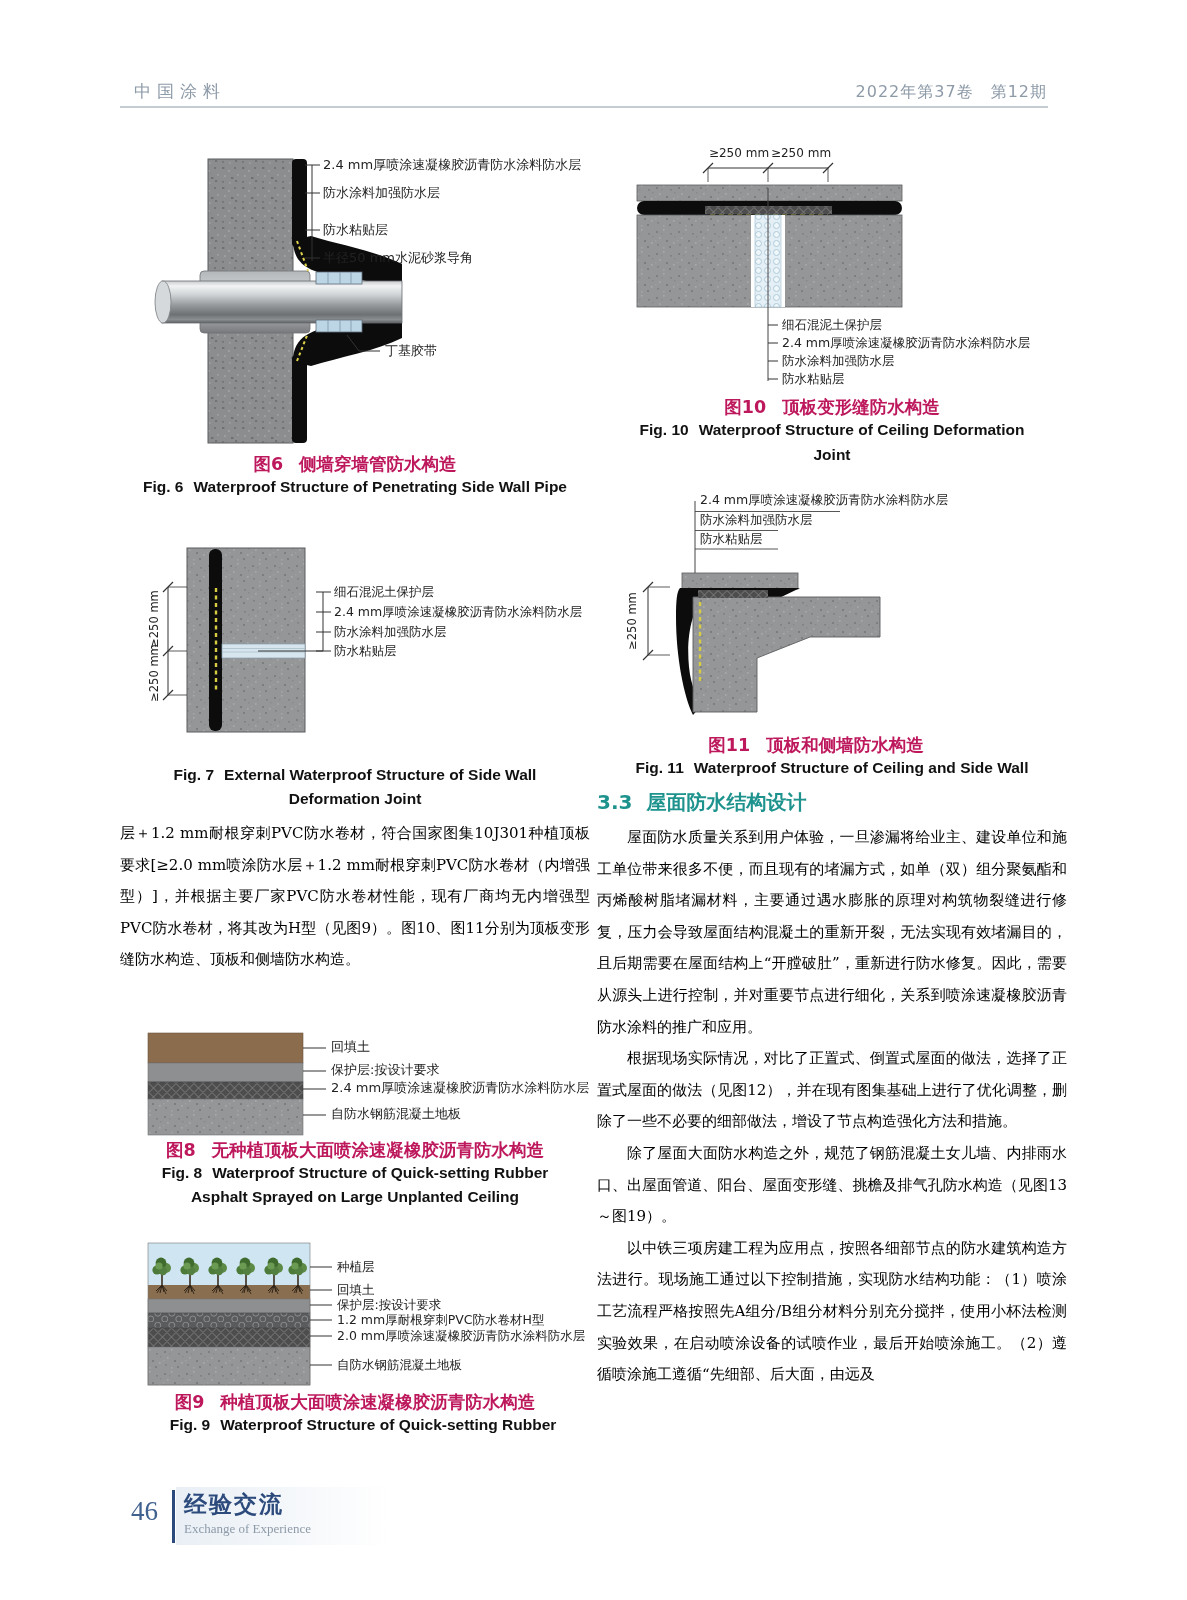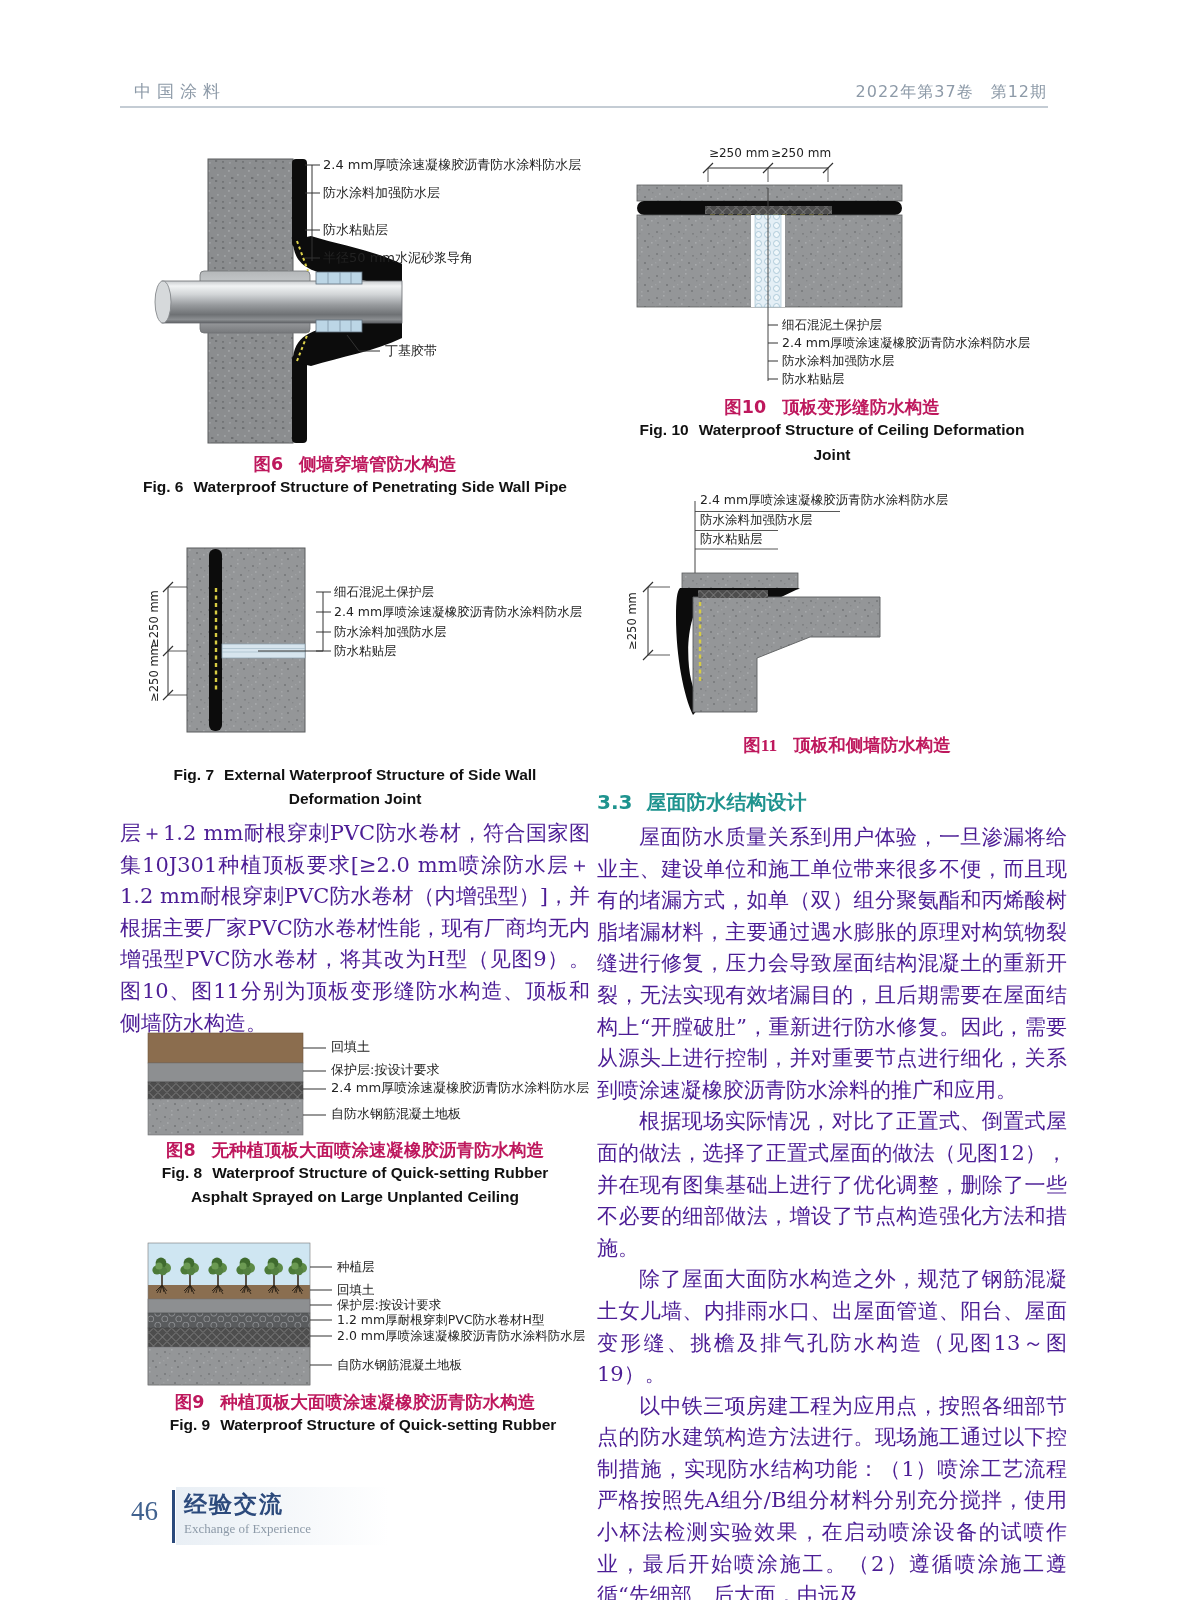--- a/index.html
+++ b/index.html
@@ -18,22 +18,22 @@
   .rot{position:absolute;transform:rotate(-90deg);transform-origin:center;font-size:11.5px;
        color:#222;width:62px;text-align:center;white-space:nowrap;}
   .dim{position:absolute;font-size:12px;color:#222;white-space:nowrap;}
   
   .capzh{position:absolute;width:470px;text-align:center;font-weight:bold;font-size:17.5px;color:#be185d;}
   .capzh .gap{display:inline-block;width:16px;}
   .capen{position:absolute;width:470px;text-align:center;font-weight:bold;font-size:15.5px;color:#111;
          font-family:Liberation Sans, sans-serif;}
   .capen .gap{display:inline-block;width:10px;}
   
-  .bodytext{position:absolute;width:470px;font-size:21px;line-height:31.6px;text-align:justify;
-            color:#4c1d95;font-family:"DejaVu Serif","Liberation Serif",serif;}
+  .bodytext{position:absolute;width:470px;font-size:15px;line-height:31.6px;text-align:justify;
+            color:#000000;font-family:"DejaVu Serif","Liberation Serif",serif;}
   .bodytext p{margin:0;text-indent:2em;}
   .bodytext p.noindent{text-indent:0;}
   .sechead{position:absolute;font-size:20px;font-weight:bold;color:#1e938e;}
   .sechead .gap{display:inline-block;width:14px;}
   
   .foot-band{left:176px;top:1487px;width:250px;height:58px;
              background:linear-gradient(90deg,#e9eff5 0%,rgba(233,239,245,0) 85%);}
   .foot-num{left:131px;top:1496px;font-size:27px;color:#41628f;font-family:"Liberation Serif","DejaVu Serif",serif;}
   .foot-bar{left:172px;top:1490px;width:3px;height:53px;background:#2c4a7c;}
   .foot-zh{left:184px;top:1489px;font-size:23px;font-weight:bold;color:#2c4a7c;letter-spacing:2px;}
@@ -304,22 +304,25 @@
 
       <path d="M38,100 V168" stroke="#333" stroke-width="1"></path>
       <path d="M38,100 H60 M38,168 H60" stroke="#333" stroke-width="0.8"></path>
       <path d="M33,105 L43,95 M33,173 L43,163" stroke="#333" stroke-width="1.2"></path>
     </svg>
     <div class="dlabel sm" style="left:90px;top:6px;">2.4 mm厚喷涂速凝橡胶沥青防水涂料防水层</div>
     <div class="dlabel sm" style="left:90px;top:26px;">防水涂料加强防水层</div>
     <div class="dlabel sm" style="left:90px;top:45px;">防水粘贴层</div>
     <div class="rot" style="left:-9px;top:127px;">≥250 mm</div>
   </div>
-  <div class="capzh" style="left:612px;top:733px;font-family:Liberation Serif, serif;">
+  <div class="capzh" style="left:581px;top:733px;">
     <span>图11</span><span class="gap"></span><span>顶板和侧墙防水构造</span>
+  </div>
+  <div class="capen" style="left:597px;top:759px;">
+    <span>Fig. 11</span><span class="gap"></span><span>Waterproof Structure of Ceiling and Side Wall</span>
   </div>
 
   <div class="sechead" style="left:597px;top:789px;">
     <span>3.3</span><span class="gap"></span><span>屋面防水结构设计</span>
   </div>
 
   <div class="bodytext" style="left:597px;top:822px;">
     <p>屋面防水质量关系到用户体验，一旦渗漏将给业主、建设单位和施工单位带来很多不便，而且现有的堵漏方式，如单（双）组分聚氨酯和丙烯酸树脂堵漏材料，主要通过遇水膨胀的原理对构筑物裂缝进行修复，压力会导致屋面结构混凝土的重新开裂，无法实现有效堵漏目的，且后期需要在屋面结构上“开膛破肚”，重新进行防水修复。因此，需要从源头上进行控制，并对重要节点进行细化，关系到喷涂速凝橡胶沥青防水涂料的推广和应用。</p>
     <p>根据现场实际情况，对比了正置式、倒置式屋面的做法，选择了正置式屋面的做法（见图12），并在现有图集基础上进行了优化调整，删除了一些不必要的细部做法，增设了节点构造强化方法和措施。</p>
     <p>除了屋面大面防水构造之外，规范了钢筋混凝土女儿墙、内排雨水口、出屋面管道、阳台、屋面变形缝、挑檐及排气孔防水构造（见图13～图19）。</p>

